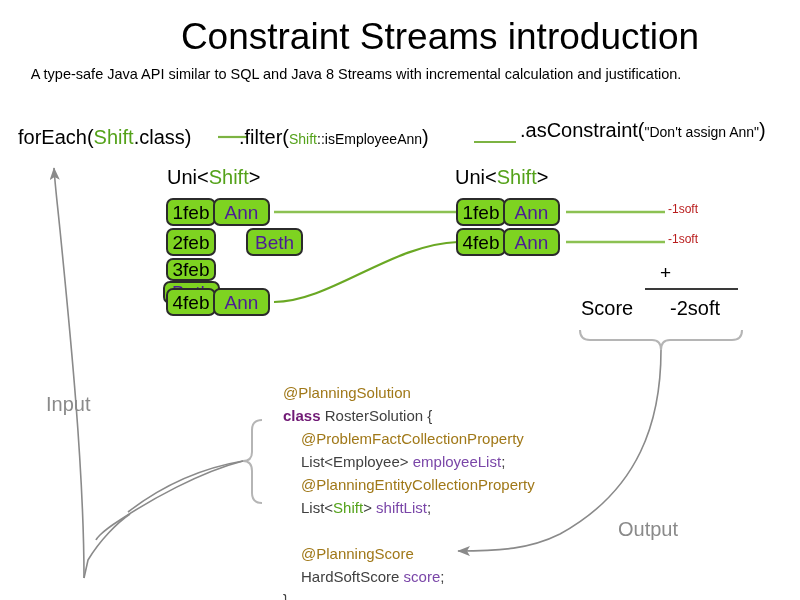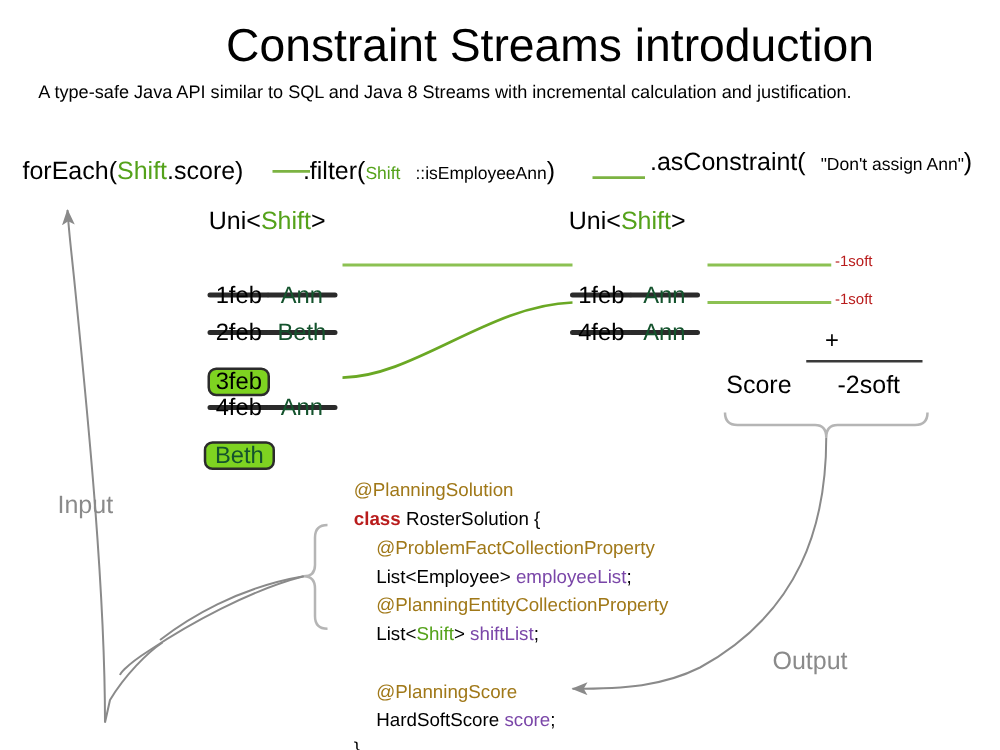--- a/index.html
+++ b/index.html
@@ -71,21 +71,20 @@
     line-height: 29px;
   }
   .tok-type { color: #54a21a; }
   .tok-small {
     font-size: 14px;
     color: #54a21a;
   }
   .tok-small-dark {
     font-size: 14px;
     color: #000000;
-    padding-left: 12px;
   }
 
   
   .uni-label {
     position: absolute;
     font-size: 20px;
     color: #000000;
     white-space: nowrap;
   }
   .uni-left  { left: 167px; top: 166px; }
@@ -102,30 +101,29 @@
     box-sizing: border-box;
     border: 2px solid #2b2b2b;
     border-radius: 7px;
     background: #7ed321;
     display: flex;
     align-items: center;
     justify-content: center;
     font-size: 19px;
     line-height: 1;
     padding: 0 3px;
-    margin-top: 36px;
   }
   .cell-date {
     width: 50px;
     color: #000000;
   }
   .cell-name {
     width: 57px;
     margin-left: -3px;
-    color: #14532d;
+    color: #4c1d95;
   }
 
   
   .soft-label {
     position: absolute;
     font-size: 12px;
     color: #b91c1c;
     white-space: nowrap;
   }
 
@@ -167,24 +165,24 @@
     position: absolute;
     left: 265px;
     top: 381px;
     font-size: 15px;
     line-height: 23px;
     color: #000000;
     white-space: pre;
   }
   .code-line { white-space: pre; }
   .ann  { color: #a07818; }
-  .kw   { color: #b91c1c; font-weight: bold; }
+  .kw   { color: #701a75; font-weight: bold; }
   .typ  { color: #54a21a; }
   .fld  { color: #7a46a8; }
-  .plain{ color: #000000; }
+  .plain{ color: #404040; }
 
   
   .io-label {
     position: absolute;
     font-size: 20px;
     color: #8a8a8a;
     white-space: nowrap;
     margin-top: 21px;
   }
   .io-input  { left: 46px;  top: 372px; }
@@ -224,37 +222,37 @@
     <path d="M243,461 C200,472 150,500 120,520 C98,534 96,540 96,540" fill="none" stroke="#8a8a8a" stroke-width="1.6"></path>
     <path d="M243,461 C190,470 150,495 128,512" fill="none" stroke="#8a8a8a" stroke-width="1.6"></path>
     <path d="M130,514 C118,522 100,540 88,560 L84,578" fill="none" stroke="#8a8a8a" stroke-width="1.6"></path>
     <path d="M84,578 C84,470 70,330 60,230 C57,200 55,185 54,168" fill="none" stroke="#8a8a8a" stroke-width="1.6" marker-end="url(#arrowGray)"></path>
   </svg>
 
   <div class="page-title">Constraint Streams introduction</div>
   <div class="page-subtitle">A type-safe Java API similar to SQL and Java 8 Streams with incremental calculation and justification.</div>
 
   <div class="pipeline">
-    <span>forEach(</span><span class="tok-type">Shift</span><span>.score)</span>
+    <span>forEach(</span><span class="tok-type">Shift</span><span>.class)</span>
     <span style="display:inline-block;width:42px"></span><span>.filter(</span><span class="tok-small">Shift</span><span class="tok-small-dark">::isEmployeeAnn</span><span>)</span>
   </div>
 
   <div class="pipeline-2">
     <div><span>.asConstraint(</span><span class="tok-small-dark">"Don't assign Ann"</span><span>)</span></div>
   </div>
 
   <div class="uni-label uni-left"><span>Uni&lt;</span><span class="tok-type">Shift</span><span>&gt;</span></div>
 
   <div class="uni-label uni-right"><span>Uni&lt;</span><span class="tok-type">Shift</span><span>&gt;</span></div>
 
   <div class="tuple" style="left:166px; top:198px;">
     <div class="cell cell-date">1feb</div>
     <div class="cell cell-name">Ann</div>
   </div>
-  <div class="tuple" style="left:166px; top:228px;">
+  <div class="tuple" style="left:166px; top:228px;gap:33px;">
     <div class="cell cell-date">2feb</div>
     <div class="cell cell-name">Beth</div>
   </div>
   <div class="tuple" style="left:166px; top:258px;flex-direction:column;">
     <div class="cell cell-date">3feb</div>
     <div class="cell cell-name">Beth</div>
   </div>
   <div class="tuple" style="left:166px; top:288px;">
     <div class="cell cell-date">4feb</div>
     <div class="cell cell-name">Ann</div>

